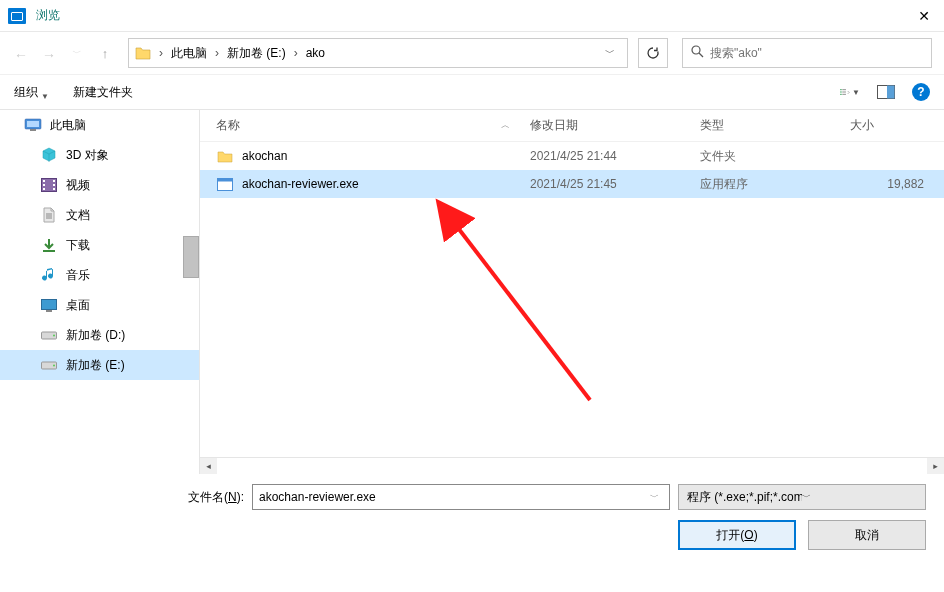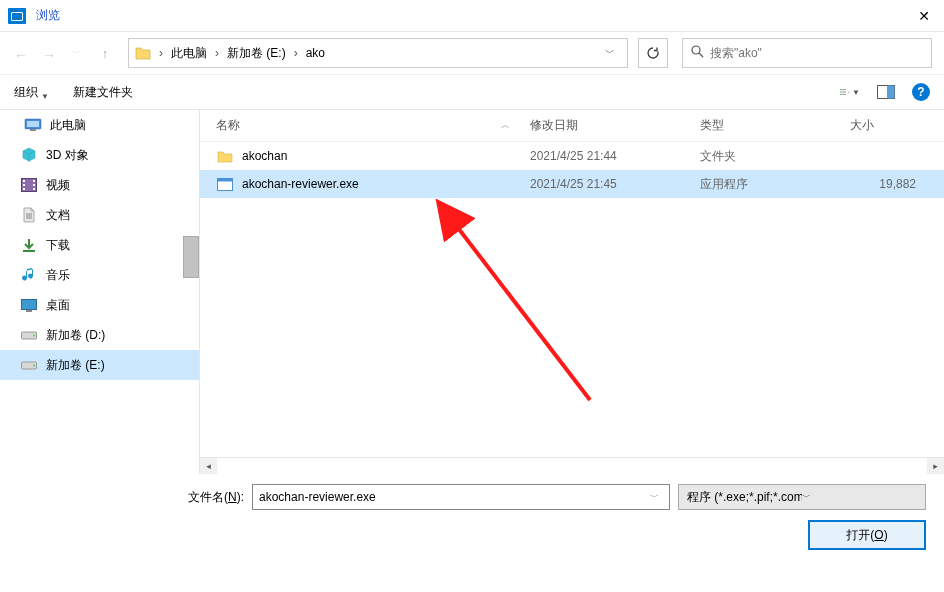--- a/index.html
+++ b/index.html
@@ -1,21 +1,21 @@
 <!DOCTYPE html>
 <html><head>
 <meta charset="utf-8">
 <style>
 * { box-sizing: border-box; margin: 0; padding: 0; font-family: "Microsoft YaHei", "Segoe UI", sans-serif; }
 body { background: #fff; overflow: hidden; width: 944px; height: 592px; position: relative; }
 
 .titlebar { height: 32px; display: flex; align-items: center; padding: 0 8px; border-bottom: 1px solid #e8e8e8; position: relative; }
 .titlebar-icon { width: 18px; height: 16px; margin-right: 10px; background: #0078d4; border-radius: 1px; position: relative; }
 .titlebar-icon::before { content: ""; position: absolute; left: 3px; top: 4px; width: 10px; height: 7px; border: 1px solid #fff; border-radius: 1px; }
-.title-text { font-size: 12px; color: #1d4ed8; }
+.title-text { font-size: 12px; color: #0f766e; }
 .close-btn { position: absolute; right: 8px; top: 4px; width: 24px; height: 24px; display: flex; align-items: center; justify-content: center; font-size: 14px; cursor: pointer; color: #000; }
 
 .nav-row { height: 42px; display: flex; align-items: center; padding: 6px 12px; gap: 6px; }
 .nav-arrows { display: flex; align-items: center; gap: 10px; color: #999; }
 .nav-arrow { width: 18px; text-align: center; font-size: 14px; cursor: pointer; }
 .nav-arrow.disabled { color: #ccc; }
 .nav-up { font-size: 13px; }
 
 .address-bar { flex: 1; height: 30px; border: 1px solid #ccc; display: flex; align-items: center; padding: 0 6px; margin-left: 8px; }
 .address-bar .folder-icon-mini { width: 16px; height: 14px; margin-right: 6px; }
@@ -32,21 +32,21 @@
 .toolbar-item { margin-right: 24px; cursor: pointer; display: flex; align-items: flex-end; gap: 3px; }
 .toolbar-item .drop { font-size: 8px; color: #555; }
 .toolbar-right { margin-left: auto; display: flex; align-items: center; gap: 16px; }
 .toolbar-right .view-icon { width: 20px; height: 16px; display: flex; align-items: center; justify-content: center; cursor: pointer; }
 .help-icon { width: 18px; height: 18px; border-radius: 50%; background: #0078d4; color: #fff; display: flex; align-items: center; justify-content: center; font-size: 12px; font-weight: bold; }
 
 .main-area { display: flex; height: 364px; }
 
 .sidebar { width: 200px; border-right: 1px solid #e5e5e5; overflow-y: auto; position: relative; }
 .tree-item { display: flex; align-items: center; height: 30px; padding-left: 28px; font-size: 12px; cursor: pointer; gap: 8px; }
-.tree-item.level1 { padding-left: 20px; }
+.tree-item.level1 { padding-left: 40px; }
 .tree-item.selected { background: #cce8ff; }
 .tree-item.pc-root { padding-left: 24px; font-weight: normal; }
 .tree-icon { width: 18px; height: 16px; display: flex; align-items: center; justify-content: center; flex-shrink: 0; }
 
 .sidebar-scrollbar { position: absolute; right: 0; top: 126px; width: 16px; height: 42px; background: #c2c2c2; border: 1px solid #aaa; }
 
 .file-area { flex: 1; display: flex; flex-direction: column; position: relative; }
 .column-headers { height: 32px; display: flex; align-items: center; font-size: 12px; color: #555; border-bottom: 1px solid #f0f0f0; }
 .col-name { width: 330px; padding-left: 16px; display: flex; align-items: center; gap: 6px; }
 .col-name .sort-ind { font-size: 9px; color: #888; margin-left: auto; margin-right: 20px; }
@@ -54,21 +54,21 @@
 .col-type { width: 150px; }
 .col-size { flex: 1; padding-right: 20px; text-align: left; }
 
 .file-list { flex: 1; overflow-y: auto; position: relative; }
 .file-row { height: 28px; display: flex; align-items: center; font-size: 12px; cursor: pointer; }
 .file-row.selected { background: #cce8ff; }
 .file-row .fi-icon { width: 18px; margin-left: 16px; margin-right: 8px; display: flex; align-items: center; justify-content: center; }
 .file-row .fi-name { width: 288px; }
 .file-row .fi-date { width: 170px; color: #666; }
 .file-row .fi-type { width: 150px; color: #666; }
-.file-row .fi-size { flex: 1; text-align: right; padding-right: 28px; color: #666; }
+.file-row .fi-size { flex: 1; text-align: right; padding-right: 20px; color: #666; }
 
 .bottom-scrollbar { height: 17px; border-top: 1px solid #e5e5e5; display: flex; align-items: center; background: #f0f0f0; }
 .bottom-scrollbar .sb-left { width: 17px; height: 17px; display: flex; align-items: center; justify-content: center; font-size: 9px; color: #555; cursor: pointer; }
 .bottom-scrollbar .sb-right { width: 17px; height: 17px; display: flex; align-items: center; justify-content: center; font-size: 9px; color: #555; cursor: pointer; margin-left: auto; }
 .bottom-scrollbar .sb-thumb { flex: 1; height: 17px; background: #fff; }
 
 .footer { padding: 10px 18px; background: #fff; }
 .filename-row { display: flex; align-items: center; gap: 8px; margin-bottom: 10px; }
 .filename-label { font-size: 12px; text-align: right; padding-left: 170px; }
 .filename-label u { text-decoration: underline; }
@@ -313,20 +313,21 @@
       <span>程序 (*.exe;*.pif;*.com;*.bat;*</span>
       <span class="drop">﹀</span>
     </div>
   </div>
   <div class="btn-row">
     <div class="btn primary">
         <span>打开(</span>
         <u>O</u>
         <span>)</span>
       </div>
+    <div class="btn">取消</div>
   </div>
 </div>
 
 <svg class="arrow-annotation" style="left:0;top:0" width="944" height="592">
   <defs>
     <marker id="ah" markerWidth="12" markerHeight="12" refX="2" refY="5" orient="auto">
       <path d="M0 0L10 5L0 10z" fill="#ff1a1a"></path>
     </marker>
   </defs>
   <line x1="590" y1="400" x2="455" y2="224" stroke="#ff1a1a" stroke-width="4" marker-end="url(#ah)"></line>

